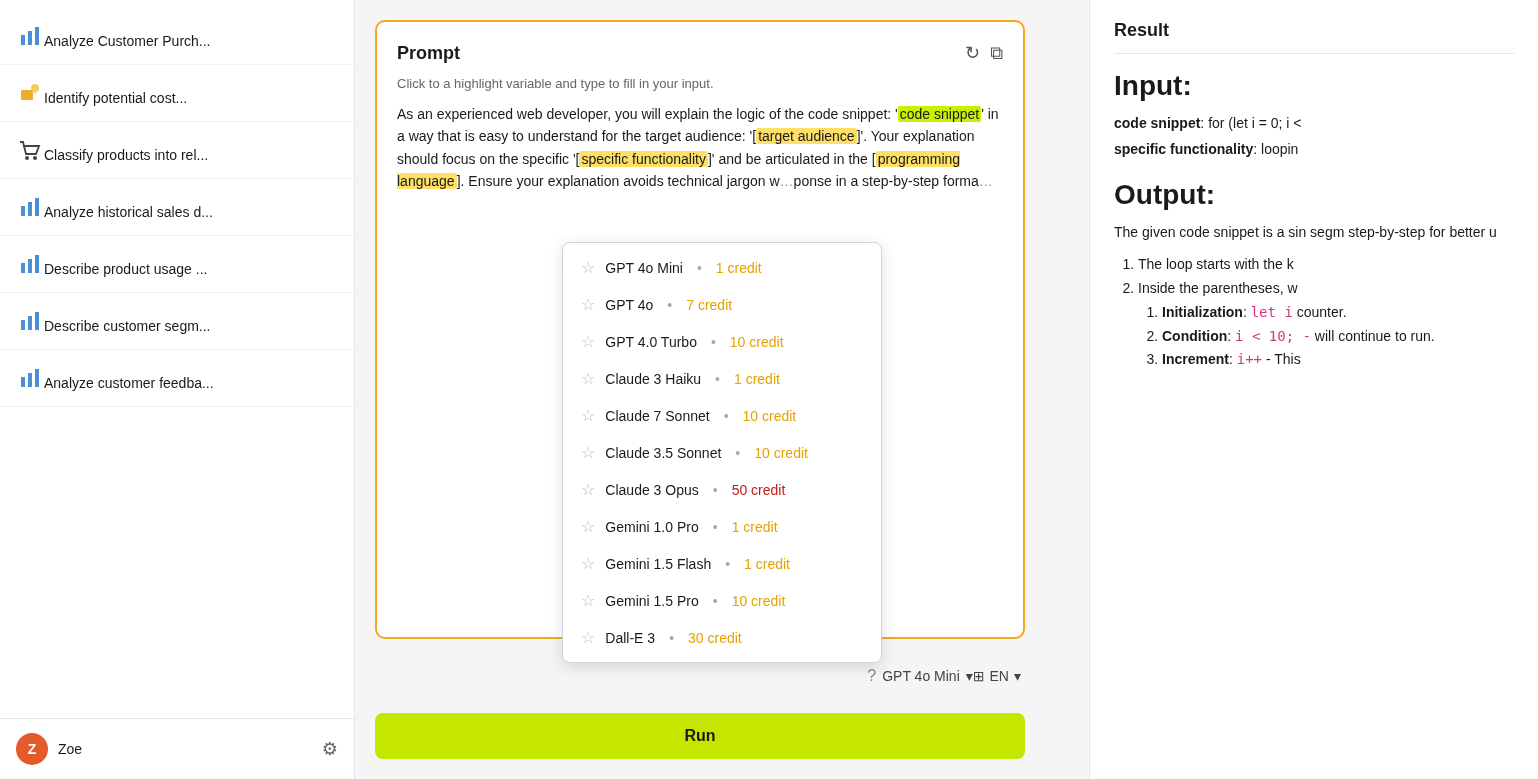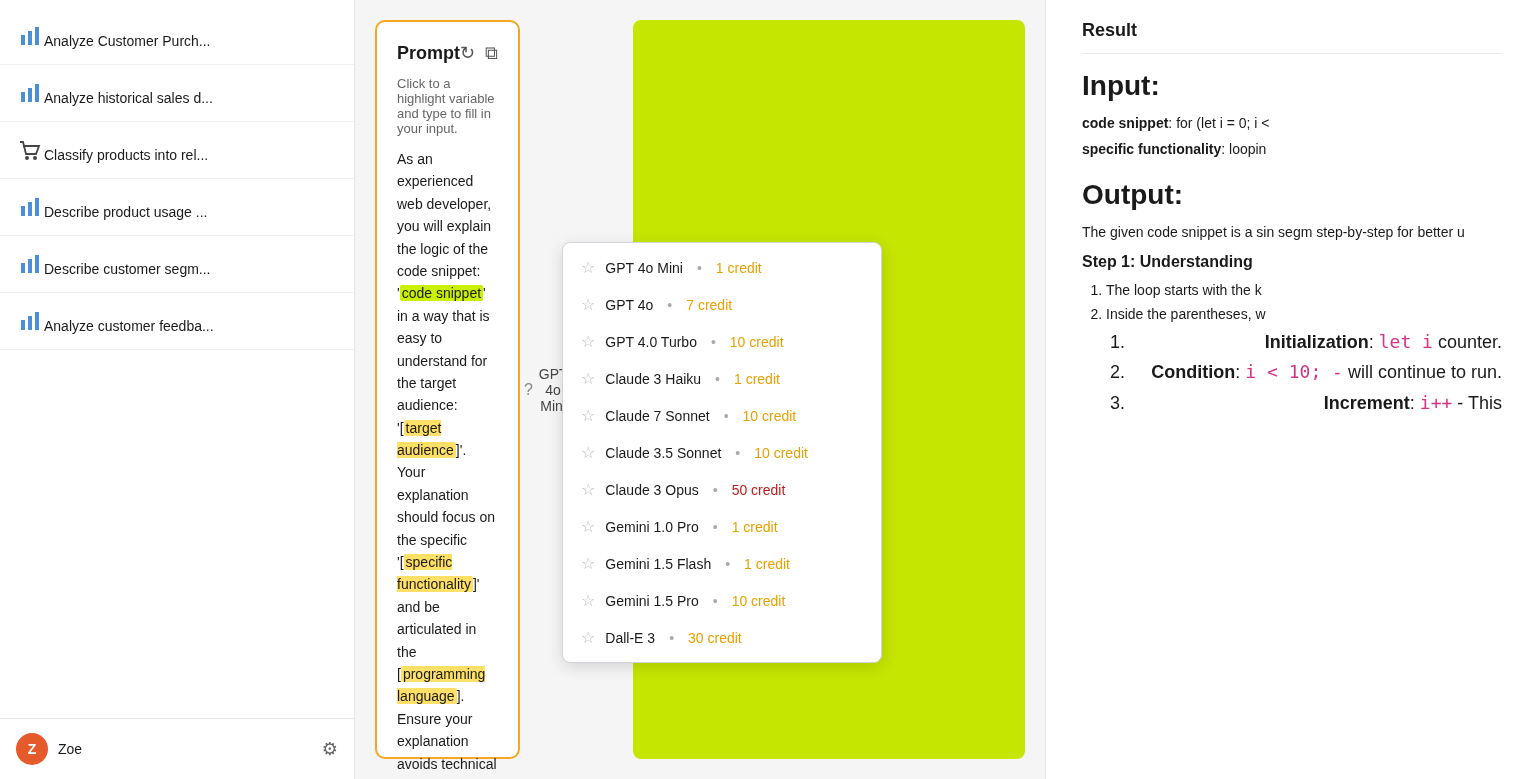--- a/index.html
+++ b/index.html
@@ -82,23 +82,24 @@
       display: flex;
       height: 100%;
       overflow: hidden;
     }
 
     
     .prompt-panel {
       width: 690px;
       padding: 20px;
       display: flex;
-      flex-direction: row;
-      gap: 0;
+      flex-direction: column;
+      gap: 28px;
       position: relative;
+      align-items: flex-end;
     }
     .prompt-card {
       border: 2px solid #f5a623;
       border-radius: 10px;
       background: #fff;
       padding: 20px;
       flex: 1;
       display: flex;
       flex-direction: column;
       gap: 12px;
@@ -222,22 +223,23 @@
       color: #1a1a1a;
       cursor: pointer;
       width: 100%;
     }
 
     
     .result-panel {
       flex: 1;
       background: #fff;
       border-left: 1px solid #e5e7eb;
-      padding: 20px 36px;
+      padding: 20px 24px;
       overflow-y: auto;
+      margin-left: 44px;
     }
     .result-title {
       font-size: 18px;
       font-weight: 700;
       color: #1a1a1a;
       border-bottom: 1px solid #e5e7eb;
       padding-bottom: 12px;
       margin-bottom: 16px;
     }
     .result-section-title {
@@ -273,65 +275,74 @@
       margin-bottom: 8px;
     }
     .result-list {
       padding-left: 24px;
       font-size: 14px;
       color: #1a1a1a;
       line-height: 1.7;
     }
     .result-sublist {
       padding-left: 24px;
-      font-size: 18px;
+      font-size: 14px;
       color: #1a1a1a;
       line-height: 1.7;
-      text-align: right;
     }
     .code-pink { color: #d63384; font-family: monospace; }
   </style>
 </head>
 <body>
 
 <div class="sidebar">
   <div class="sidebar-items">
 
     <div class="sidebar-item">
       <span class="item-icon">
         <svg width="22" height="22" viewBox="0 0 22 22">
             <rect x="2" y="10" width="4" height="10" fill="#4a90d9"></rect>
             <rect x="9" y="6" width="4" height="14" fill="#4a90d9"></rect>
             <rect x="16" y="2" width="4" height="18" fill="#4a90d9"></rect>
           </svg>
       </span>
       <span class="item-label">Analyze Customer Purch...</span>
     </div>
 
+    <div class="sidebar-item">
+      <span class="item-icon">
+        <svg width="22" height="22" viewBox="0 0 22 22">
+          <rect x="2" y="8" width="12" height="10" rx="1" fill="#e8a000" opacity="0.85"></rect>
+          <circle cx="16" cy="6" r="4" fill="#f5c842" opacity="0.9"></circle>
+          <line x1="16" y1="10" x2="16" y2="12" stroke="#ccc" stroke-width="1.5"></line>
+        </svg>
+      </span>
+      <span class="item-label">Identify potential cost...</span>
+    </div>
+
+    <div class="sidebar-item">
+      <span class="item-icon">
+        <svg width="22" height="22" viewBox="0 0 22 22">
+          <circle cx="8" cy="19" r="2" fill="#444"></circle>
+          <circle cx="16" cy="19" r="2" fill="#444"></circle>
+          <polyline points="1,3 4,3 7,15 17,15 20,7 4,7" fill="none" stroke="#444" stroke-width="1.8"></polyline>
+        </svg>
+      </span>
+      <span class="item-label">Classify products into rel...</span>
+    </div>
 
     <div class="sidebar-item">
       <span class="item-icon">
         <svg width="22" height="22" viewBox="0 0 22 22">
             <rect x="2" y="10" width="4" height="10" fill="#4a90d9"></rect>
             <rect x="9" y="6" width="4" height="14" fill="#4a90d9"></rect>
             <rect x="16" y="2" width="4" height="18" fill="#4a90d9"></rect>
           </svg>
       </span>
       <span class="item-label">Analyze historical sales d...</span>
-    </div>
-
-    <div class="sidebar-item">
-      <span class="item-icon">
-        <svg width="22" height="22" viewBox="0 0 22 22">
-          <circle cx="8" cy="19" r="2" fill="#444"></circle>
-          <circle cx="16" cy="19" r="2" fill="#444"></circle>
-          <polyline points="1,3 4,3 7,15 17,15 20,7 4,7" fill="none" stroke="#444" stroke-width="1.8"></polyline>
-        </svg>
-      </span>
-      <span class="item-label">Classify products into rel...</span>
     </div>
 
     <div class="sidebar-item">
       <span class="item-icon">
         <svg width="22" height="22" viewBox="0 0 22 22">
             <rect x="2" y="10" width="4" height="10" fill="#4a90d9"></rect>
             <rect x="9" y="6" width="4" height="14" fill="#4a90d9"></rect>
             <rect x="16" y="2" width="4" height="18" fill="#4a90d9"></rect>
           </svg>
       </span>
@@ -485,23 +496,20 @@
     <p class="result-field">
       <strong>specific functionality</strong>: loopin
     </p>
 
     <div class="result-output-title">Output:</div>
 
     <p class="result-output-text">
       The given code snippet is a sin segm step-by-step for better u
     </p>
 
-    <p class="result-step-title">
-      <strong>Step 1: Understanding</strong>
-    </p>
 
     <ol class="result-list">
       <li>The loop starts with the k</li>
       <li>Inside the parentheses, w
         <ol class="result-sublist">
           <li><strong>Initialization</strong>: <span class="code-pink">let i</span> counter.</li>
           <li><strong>Condition</strong>: <span class="code-pink">i &lt; 10; -</span> will continue to run.</li>
           <li><strong>Increment</strong>: <span class="code-pink">i++</span> - This</li>
         </ol>
       </li>

